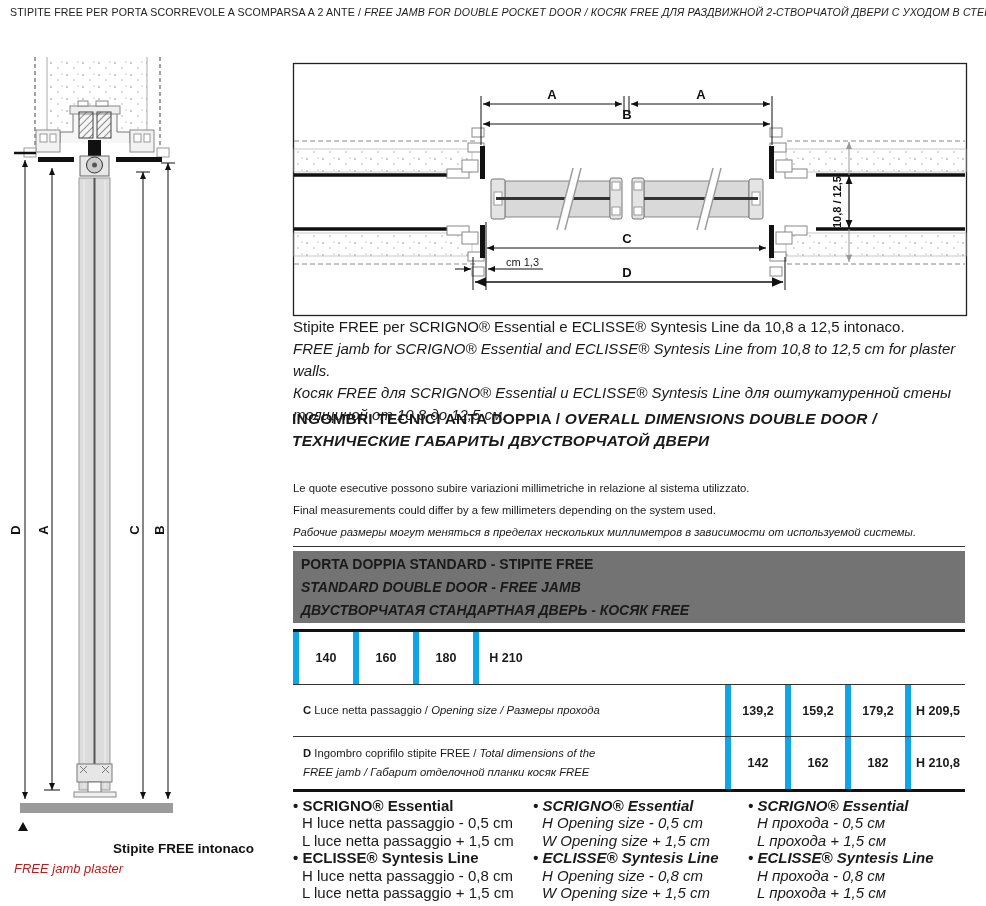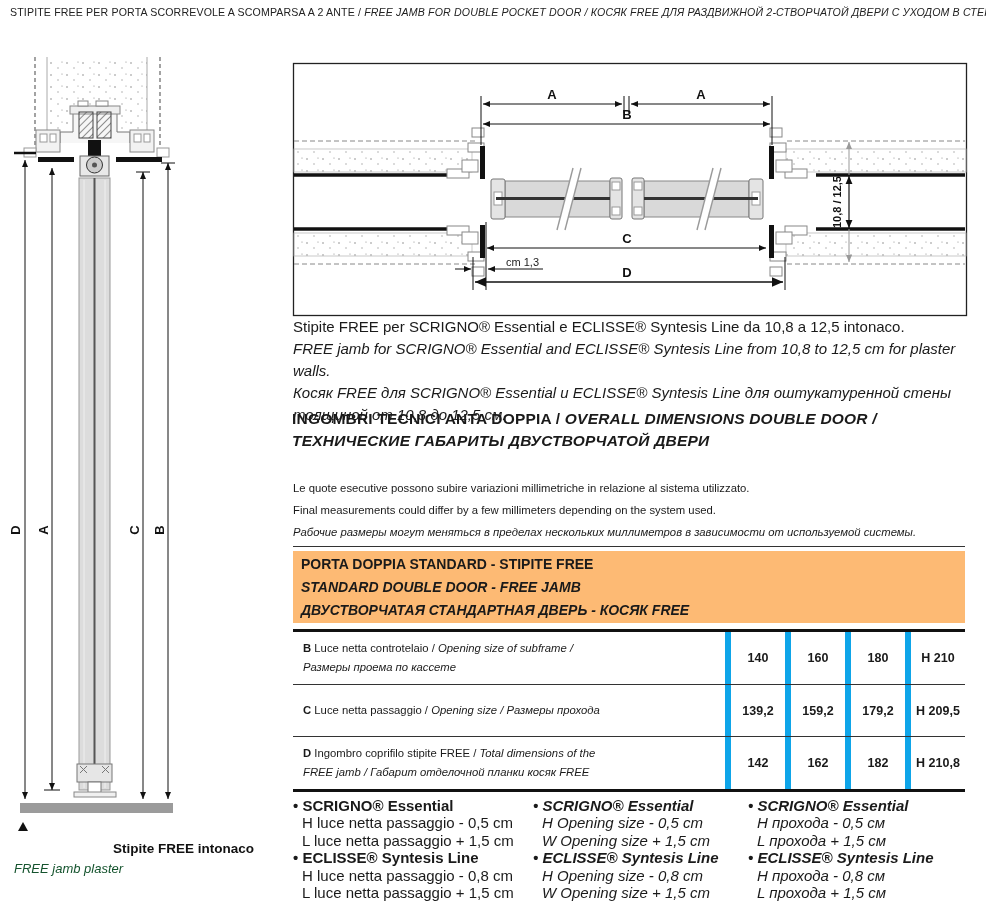--- a/index.html
+++ b/index.html
@@ -6,38 +6,38 @@
   .page{position:relative;width:986px;height:906px;background:#fff;overflow:hidden;
         font-family:"Liberation Sans","DejaVu Sans",sans-serif;color:#1a1a1a;}
   .abs{position:absolute;}
   .it{font-style:normal;}
   .tr{font-style:italic;}
   .top-title{left:10px;top:6px;width:970px;font-size:10.6px;letter-spacing:.15px;white-space:nowrap;color:#222;}
   .plan-caption{left:293px;top:316px;width:676px;font-size:15px;line-height:22px;}
   .section-heading{left:292px;top:408px;width:680px;font-size:15.5px;font-weight:bold;line-height:22px;letter-spacing:.2px;}
   .note{left:293px;top:477px;width:680px;font-size:11.3px;line-height:22px;}
   .rule{left:293px;top:546px;width:672px;height:0;border-top:1.5px solid #333;}
-  .band{left:293px;top:551px;width:664px;height:72px;background:#fdba74;padding-left:8px;
+  .band{left:293px;top:551px;width:664px;height:72px;background:#737373;padding-left:8px;
         font-size:14px;font-weight:bold;line-height:23px;display:flex;flex-direction:column;justify-content:center;}
   .spec-table{left:293px;top:629px;width:672px;border-top:3px solid #111;border-bottom:3px solid #111;}
   .trow{display:flex;align-items:stretch;}
   .trow + .trow{border-top:1px solid #333;align-items:center;}
   .cell{box-sizing:border-box;display:flex;align-items:center;}
   .desc{width:432px;padding:5px 10px;font-size:11.3px;line-height:19px;}
   .val{width:60px;border-left:6px solid #0ea5e9;justify-content:center;font-weight:bold;font-size:12.5px;min-height:51px;}
   .r1 .cell{min-height:52px;} .r2 .cell{min-height:51px;} .r3 .cell{min-height:52px;}
   .letter{font-weight:bold;}
   .foot{top:797px;font-size:15px;line-height:17.4px;width:235px;}
   .foot .brand{font-weight:bold;}
   .foot .detail{padding-left:9px;}
   .fc1{left:293px;} .fc2{left:533px;font-style:italic;} .fc3{left:748px;font-style:italic;}
   .left-cap{left:14px;top:822px;width:240px;}
   .tri{width:0;height:0;border-left:5px solid transparent;border-right:5px solid transparent;border-bottom:9px solid #111;margin-left:4px;}
   .lc-it{margin-top:10px;font-size:13.5px;font-weight:bold;color:#111;text-align:right;}
-  .lc-gray{font-size:13px;font-style:italic;color:#14532d;line-height:19px;margin-top:3px;}
+  .lc-gray{font-size:13px;font-style:italic;color:#b91c1c;line-height:19px;margin-top:3px;}
   svg{position:absolute;}
   svg text{font-family:"Liberation Sans","DejaVu Sans",sans-serif;}
   .dimlbl{font-size:13px;font-weight:bold;fill:#111;}
   .dimsm{font-size:11px;fill:#222;}
 </style>
 </head>
 <body>
 
 <div class="page">
 
@@ -255,23 +255,20 @@
   <div class="abs rule"></div>
 
   <div class="abs band">
     <div>PORTA DOPPIA STANDARD - STIPITE FREE</div>
     <div class="tr">STANDARD DOUBLE DOOR - FREE JAMB</div>
     <div class="tr">ДВУСТВОРЧАТАЯ СТАНДАРТНАЯ ДВЕРЬ - КОСЯК FREE</div>
   </div>
 
   <div class="abs spec-table">
     <div class="trow r1">
-      <div class="cell desc">
-        <div><span class="letter">B</span> <span>Luce netta controtelaio / </span><span class="tr">Opening size of subframe /</span><br><span class="tr">Размеры проема по кассете</span></div>
-      </div>
       <div class="cell val">140</div>
       <div class="cell val">160</div>
       <div class="cell val">180</div>
       <div class="cell val">H 210</div>
     </div>
     <div class="trow r2">
       <div class="cell desc">
         <div><span class="letter">C</span> <span>Luce netta passaggio / </span><span class="tr">Opening size / </span><span class="tr">Размеры прохода</span></div>
       </div>
       <div class="cell val">139,2</div>

